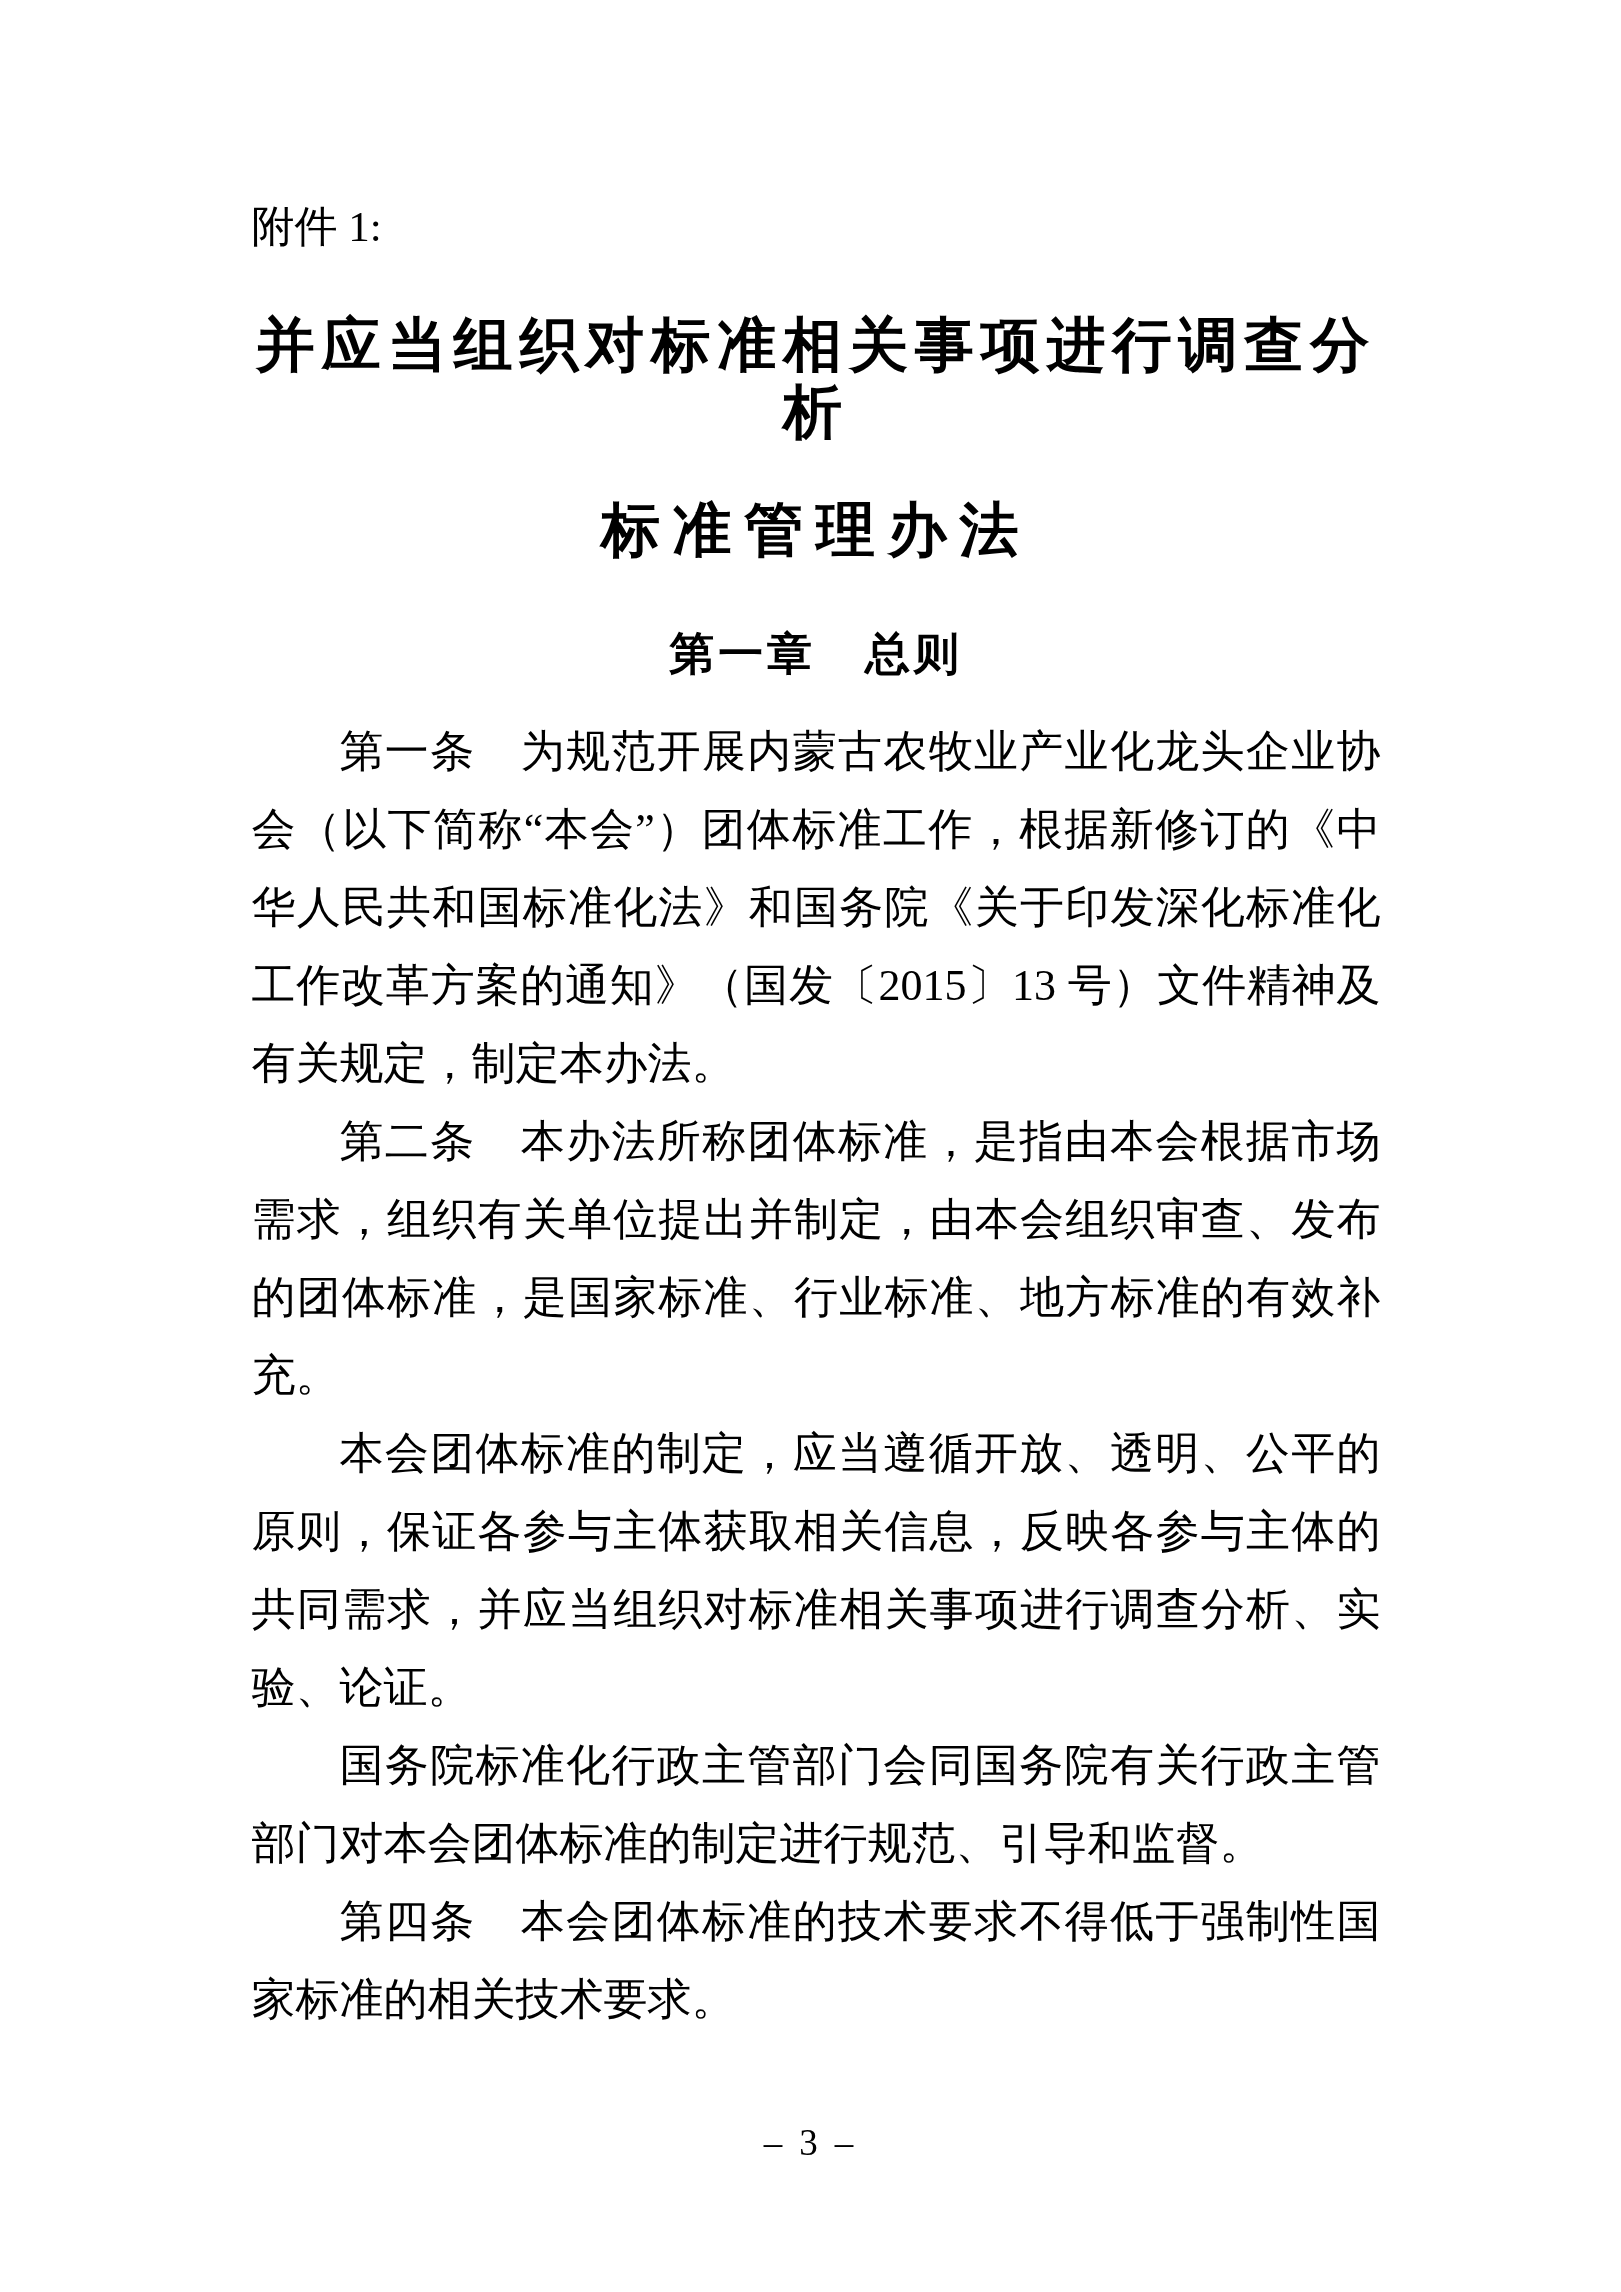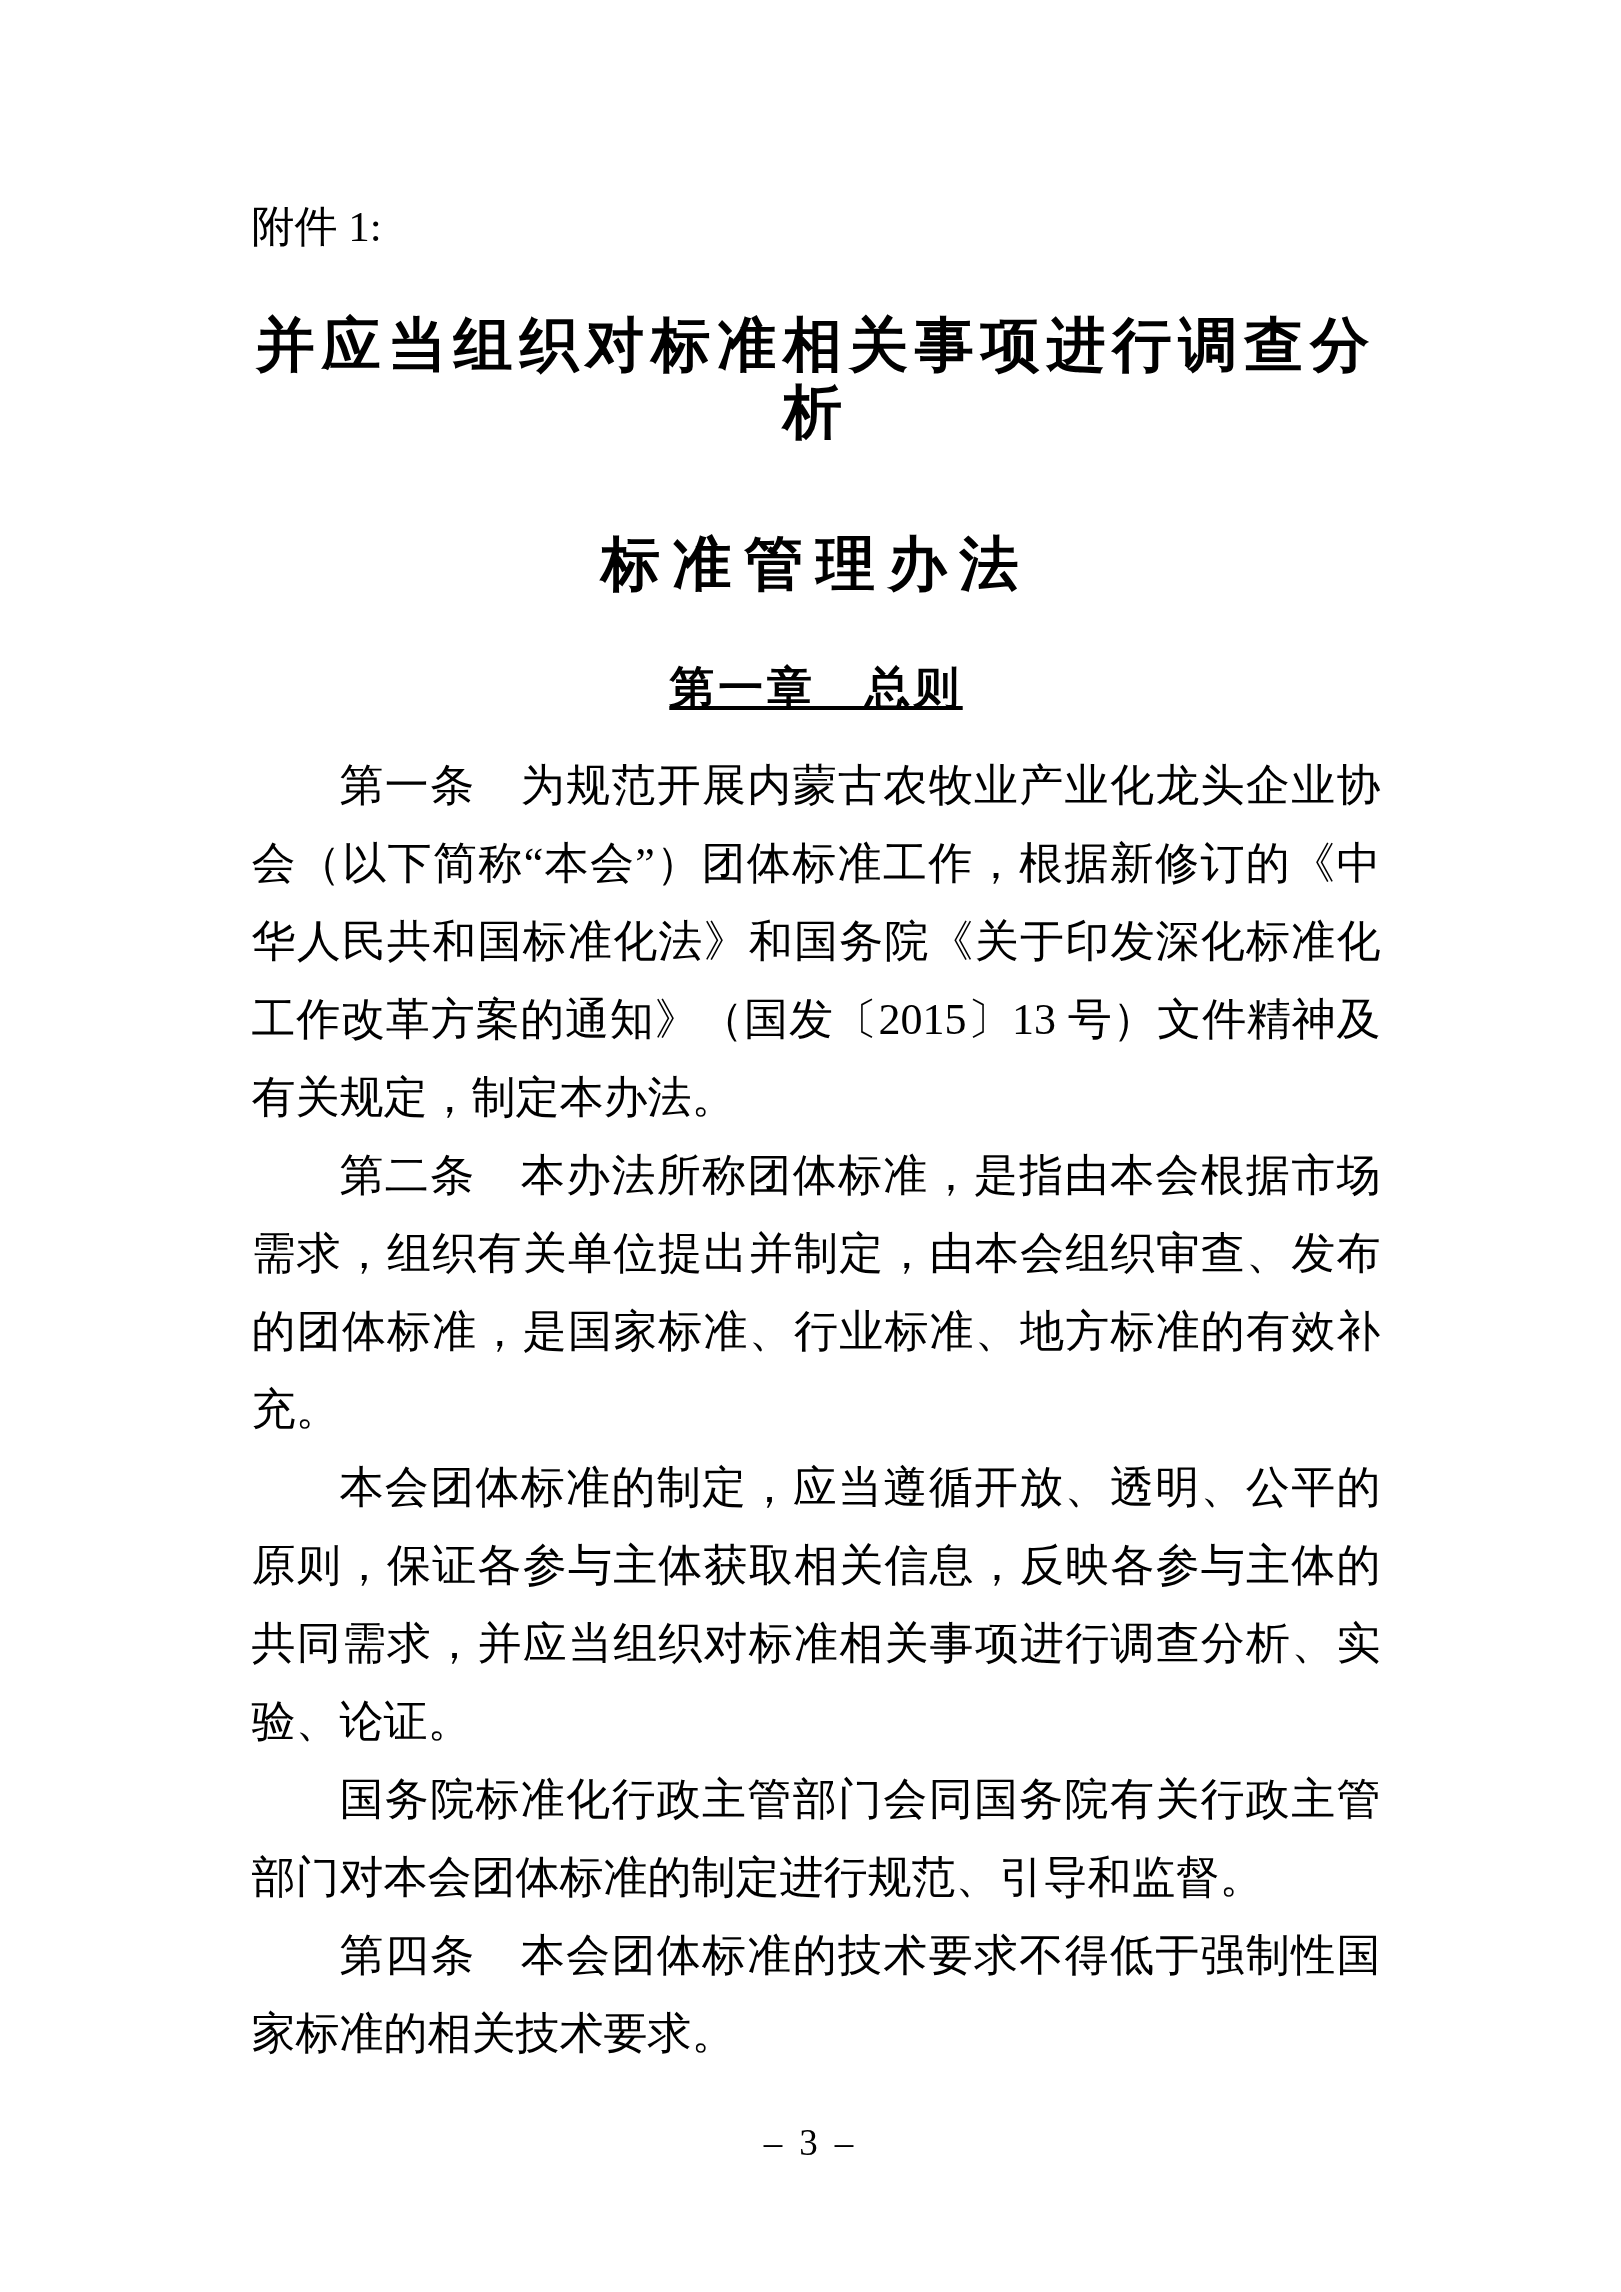--- a/index.html
+++ b/index.html
@@ -27,30 +27,29 @@
   .doc-title-line {
     margin: 0;
     text-align: center;
     font-weight: 700;
     font-size: 59px;
     line-height: 1.15;
     letter-spacing: 6.9px;
     font-family: "Liberation Serif", "DejaVu Serif", serif;
   }
   .doc-title-line.first { margin-top: 59px; }
-  .doc-title-line.second { margin-top: 84px; letter-spacing: 12.7px; }
+  .doc-title-line.second { margin-top: 50px; letter-spacing: 12.7px; }
   .chapter-heading {
     margin: 63px 0 0 0;
     text-align: center;
     font-weight: 700;
     font-size: 45px;
     line-height: 1.15;
     letter-spacing: 3.9px;
     font-family: "Liberation Sans", "DejaVu Sans", sans-serif;
-    text-decoration: underline;
   }
   .doc-body {
     margin-top: 33px;
     font-size: 44px;
     line-height: 78px;
     text-align: justify;
     text-justify: inter-ideograph;
   }
   .doc-body p {
     margin: 0;

